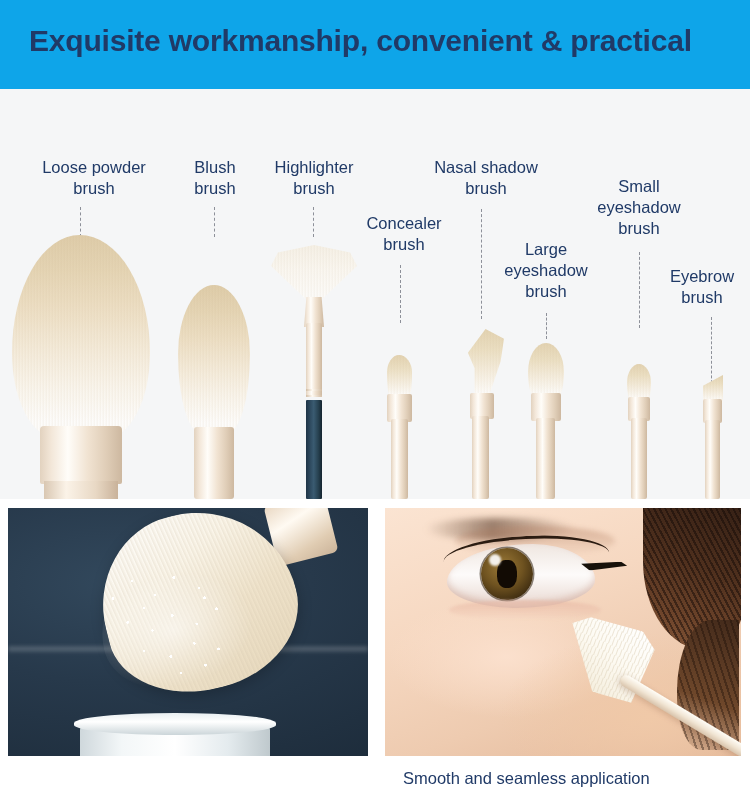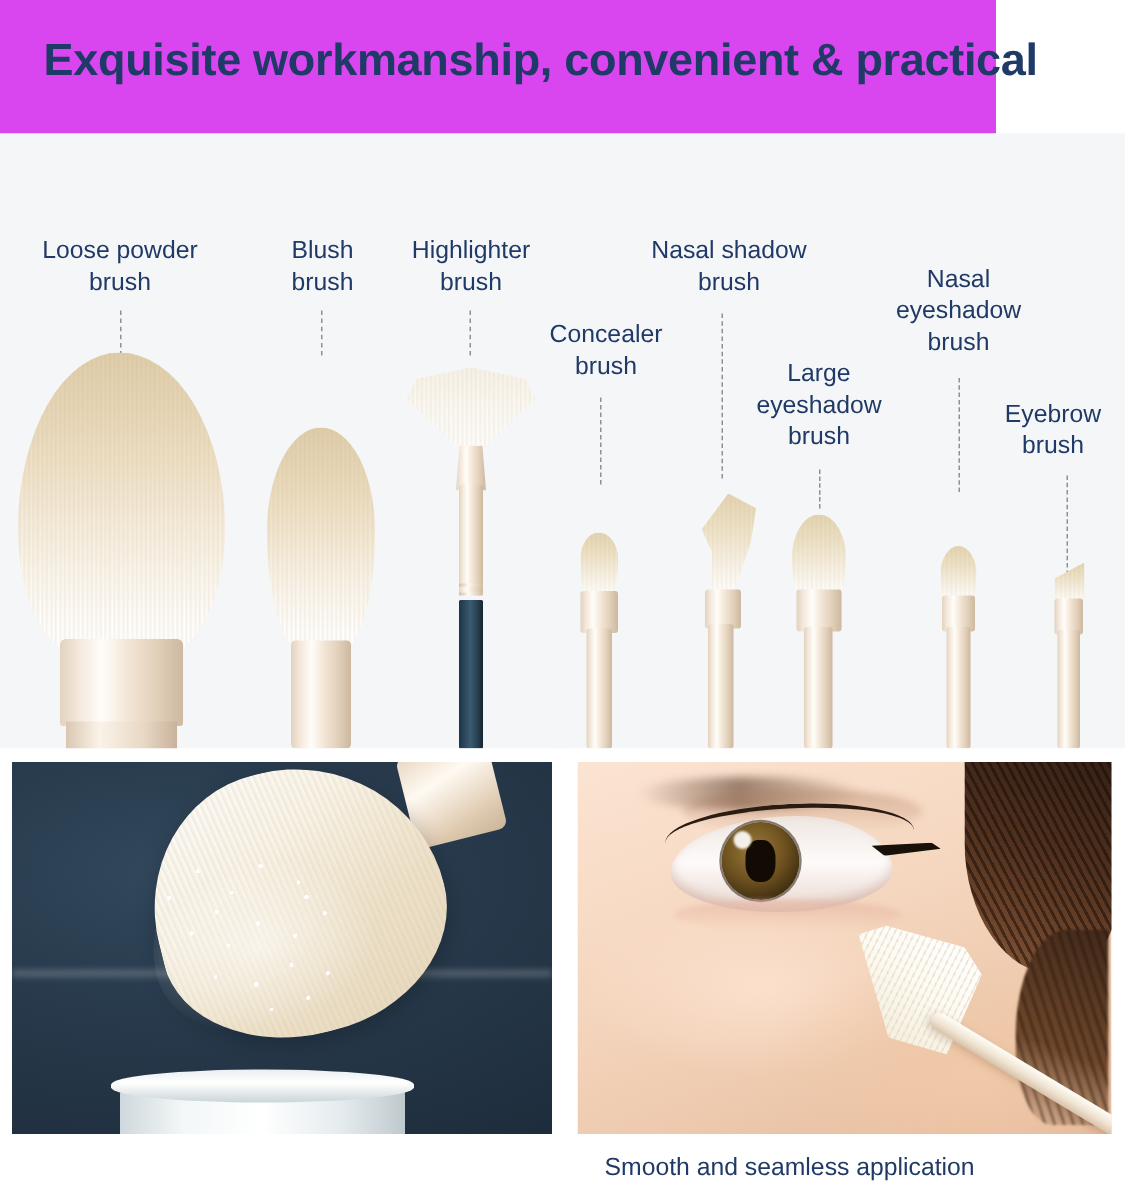--- a/index.html
+++ b/index.html
@@ -6,22 +6,22 @@
   html, body {
     width: 750px; height: 800px;
     background: #ffffff;
     font-family: "Liberation Sans", sans-serif;
     overflow: hidden;
   }
   #page { position: relative; width: 750px; height: 800px; background: #ffffff; }
 
   
   .title-band {
-    position: absolute; left: 0; top: 0; width: 664px; height: 89px;
-    background: #d946ef;
+    position: absolute; left: 0; top: 0; width: 750px; height: 89px;
+    background: #0ea5e9;
   }
   .title-text {
     position: absolute; left: 29px; top: 24px;
     font-size: 30px; font-weight: 700; letter-spacing: -0.2px;
     color: #203a67; white-space: nowrap;
   }
 
   
   .lineup {
     position: absolute; left: 0; top: 89px; width: 750px; height: 410px;
@@ -267,21 +267,21 @@
 <body>
 
 <div id="page">
 
   <div class="title-band">
     <div class="title-text">Exquisite workmanship, convenient &amp; practical</div>
   </div>
 
   <div class="lineup">
 
-    <div class="label" style="left:6px; top:68px; width:148px;text-align:center;">Loose powder
+    <div class="label" style="left:20px; top:68px; width:148px;text-align:center;">Loose powder
 brush</div>
     <div class="leader" style="left:80px; top:118px; height:30px;"></div>
 
     <div class="label" style="left:175px; top:68px; width:80px;">Blush
 brush</div>
     <div class="leader" style="left:214px; top:118px; height:30px;"></div>
 
     <div class="label" style="left:255px; top:68px; width:118px;text-align:center;">Highlighter
 brush</div>
     <div class="leader" style="left:313px; top:118px; height:30px;"></div>
@@ -292,21 +292,21 @@
 
     <div class="label" style="left:412px; top:68px; width:148px;">Nasal shadow
 brush</div>
     <div class="leader" style="left:481px; top:120px; height:110px;"></div>
 
     <div class="label" style="left:487px; top:150px; width:118px;">Large
 eyeshadow
 brush</div>
     <div class="leader" style="left:546px; top:224px; height:26px;"></div>
 
-    <div class="label" style="left:580px; top:87px; width:118px;">Nasal
+    <div class="label" style="left:580px; top:87px; width:118px;">Small
 eyeshadow
 brush</div>
     <div class="leader" style="left:639px; top:163px; height:76px;"></div>
 
     <div class="label" style="left:653px; top:177px; width:98px;">Eyebrow
 brush</div>
     <div class="leader" style="left:711px; top:228px; height:76px;"></div>
 
     <div class="brush">
       <div class="bristles" style="left:12px; top:146px; width:138px; height:203px;

